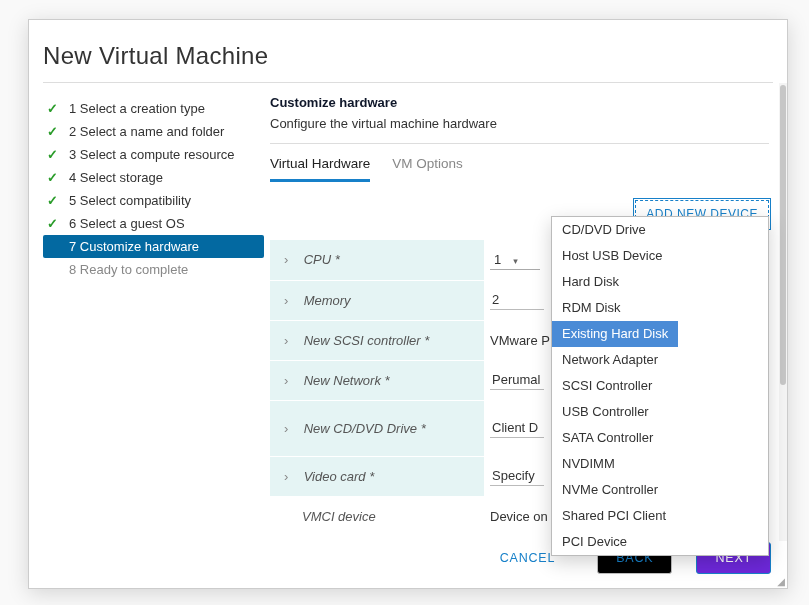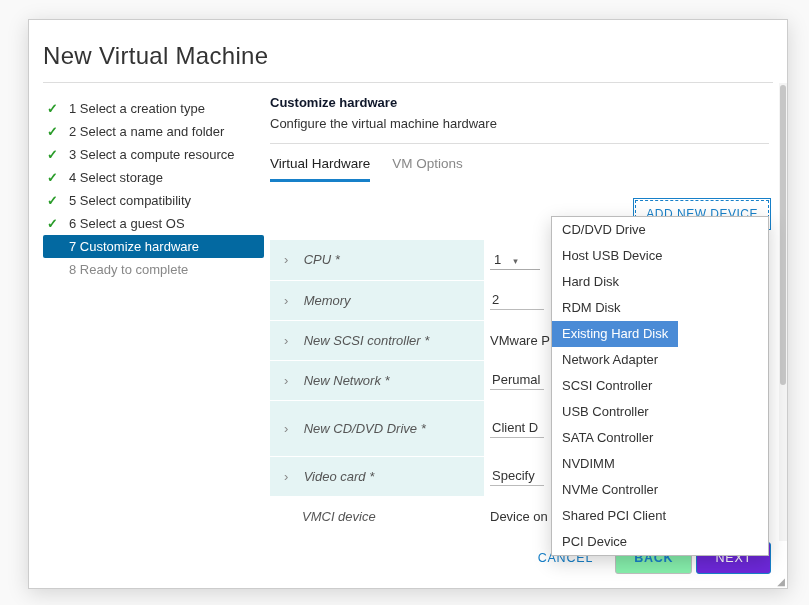--- a/index.html
+++ b/index.html
@@ -42,24 +42,24 @@
   .chev { color: #888; margin-right: 6px; font-style: normal; display: inline-block; width: 10px; }
   .sel { display: inline-block; border: none; border-bottom: 1px solid #aaa; background: #fff; min-width: 50px; padding: 2px 4px; color: #333; font-size: 13px; }
   .sel.caret::after { content: "▾"; font-size: 9px; color: #666; margin-left: 12px; }
   .textish { display: inline-block; border-bottom: 1px solid #bbb; min-width: 54px; padding: 2px 2px; color: #333; }
   .dropdown {
     position: absolute; right: 18px; top: 133px; width: 218px; background: #fff;
     border: 1px solid #bbb; box-shadow: 0 6px 18px rgba(0,0,0,.18); z-index: 5;
   }
   .dropdown .dd-item { font-size: 13px; color: #333; padding: 4px 10px; line-height: 18px; cursor: pointer; }
   .dropdown .dd-item.sel { background: #4a8bd6; color: #fff; border: none; }
-  .footer { position: absolute; right: 16px; bottom: 14px; display: flex; gap: 4px; align-items: center; }
+  .footer { position: absolute; right: 16px; bottom: 14px; display: flex; gap: 24px; align-items: center; }
   .btn { font-size: 12.5px; letter-spacing: .8px; padding: 8px 18px; border-radius: 3px; cursor: pointer; }
   .btn-cancel { color: #1780c9; background: transparent; border: none; }
-  .btn-back { color: #1780c9; background: #86efac; border: 1px solid #bfbfbf; font-weight: bold; }
+  .btn-back { color: #1780c9; background: #000000; border: 1px solid #bfbfbf; }
   .btn-next { color: #fff; background: #6d28d9; border: 1px solid #1780c9; }
   .resize { position: absolute; right: 4px; bottom: 4px; width: 10px; height: 10px; }
   .resize::before { content: "◢"; color: #aaa; font-size: 10px; position: absolute; right: -2px; bottom: -3px; }
 </style>
 </head>
 <body>
 
 <div class="backdrop">
   <div class="hint-text"></div>
 </div>

